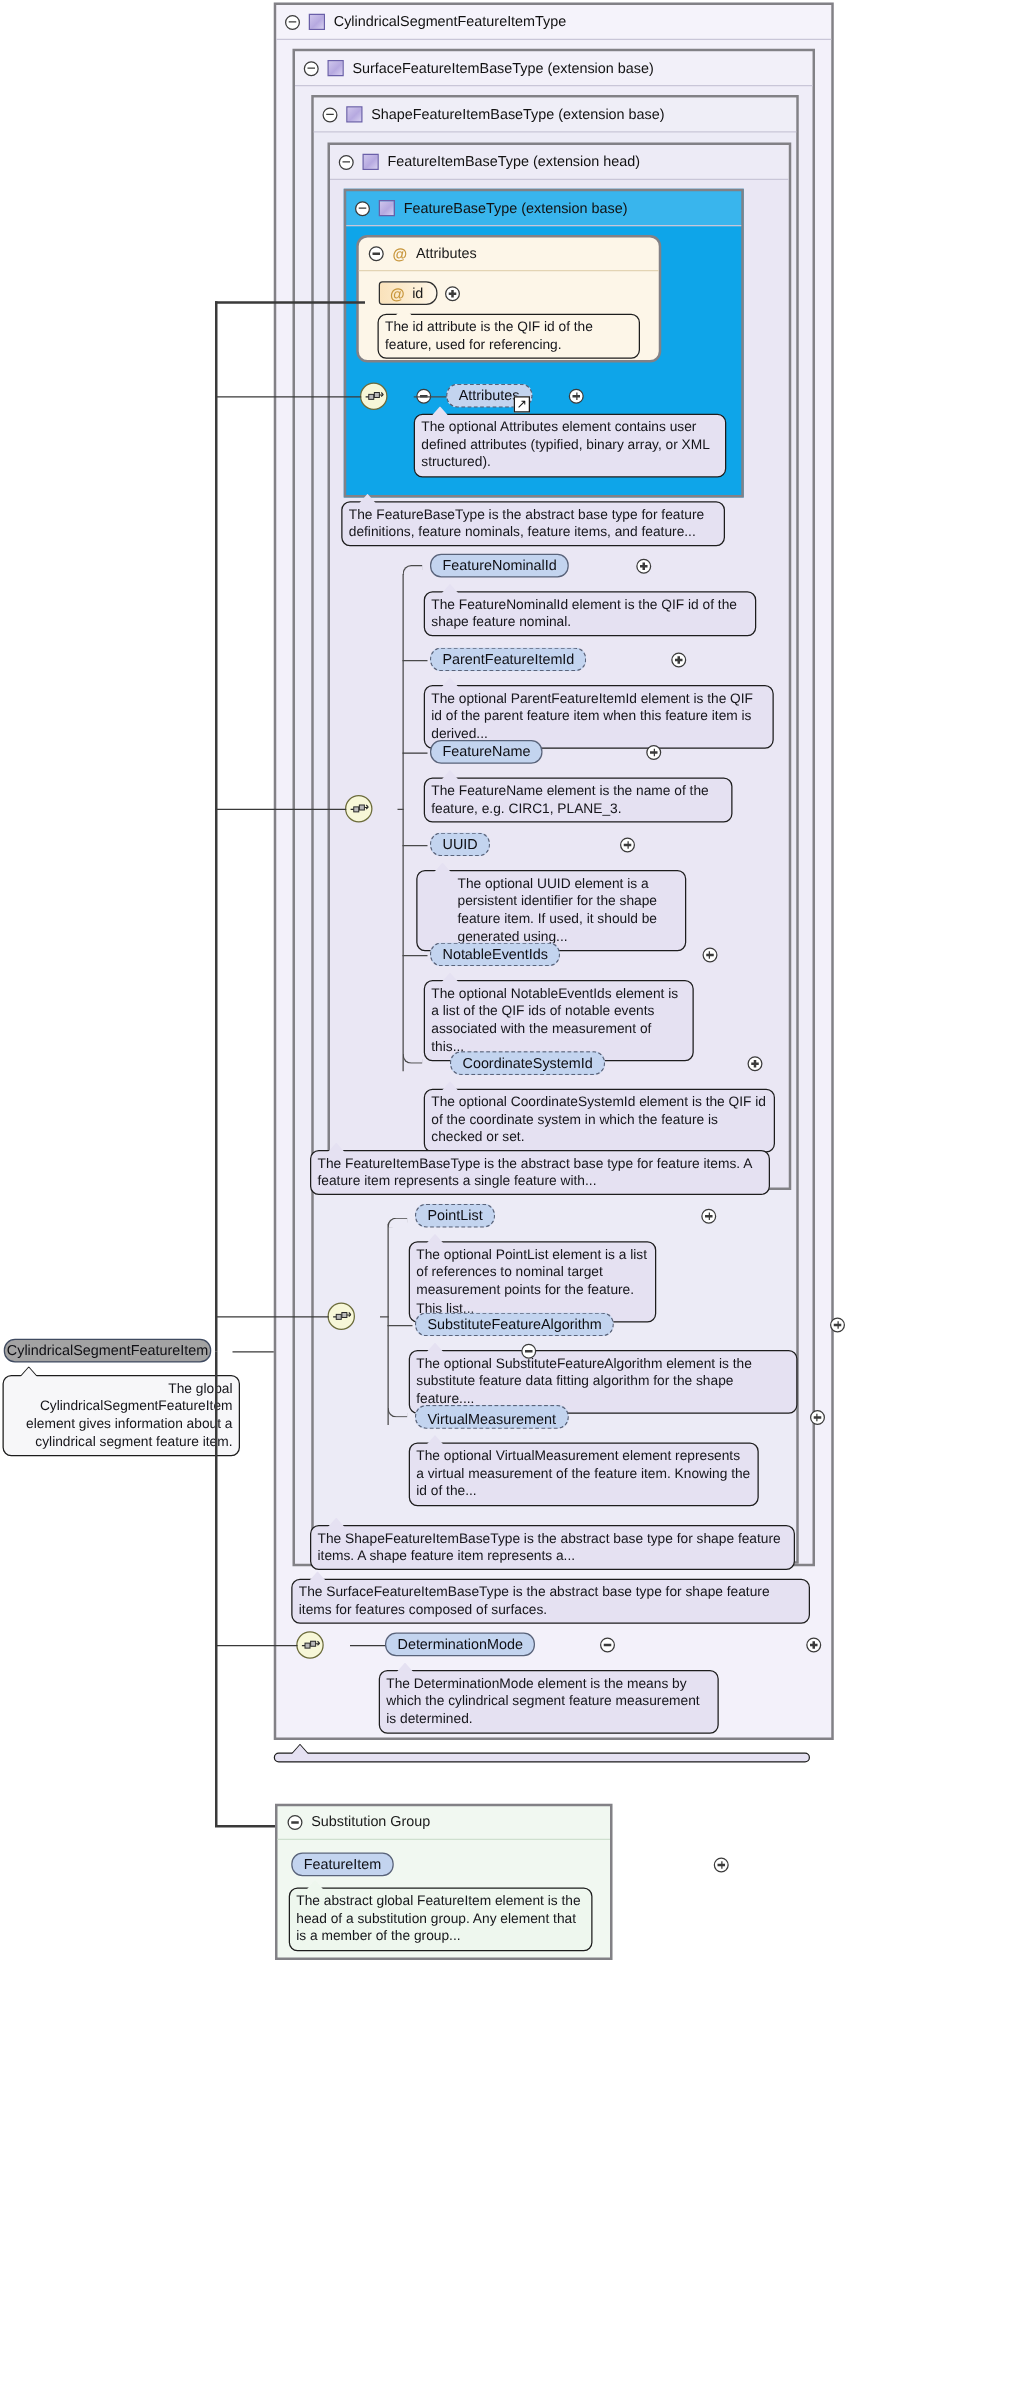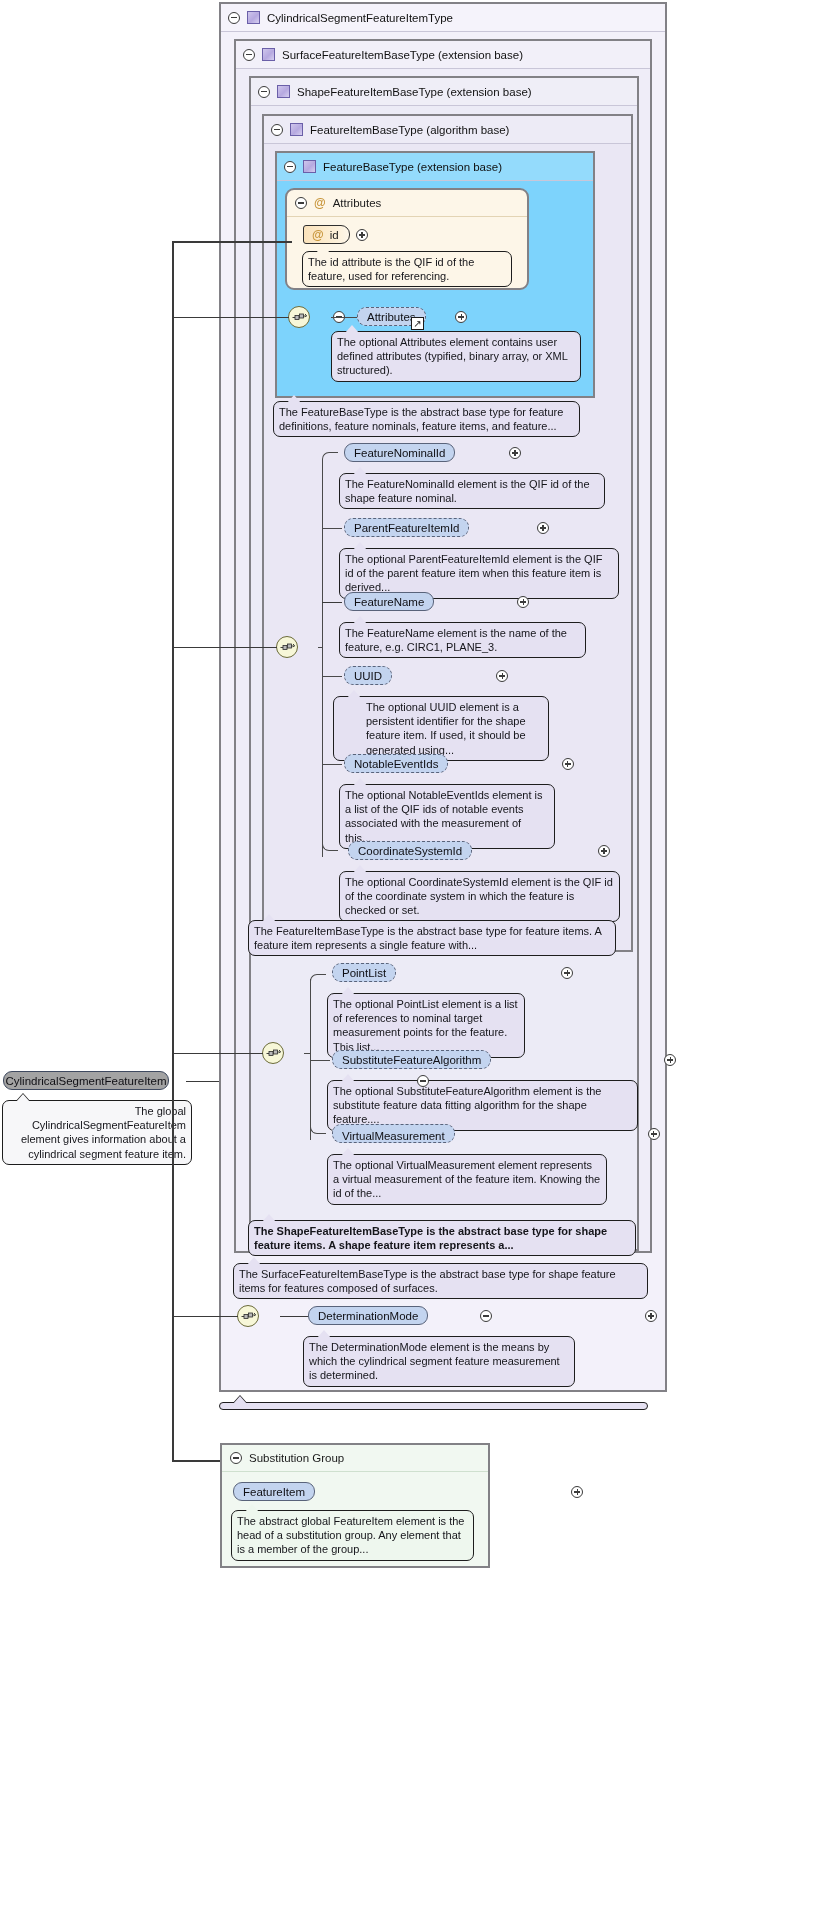--- a/index.html
+++ b/index.html
@@ -16,21 +16,21 @@
   
   .typebox {
     position:absolute;
     border:2px solid #828186;
     background:#ece9f5;
   }
   .typebox.l1 { background:#f3f1fa; }
   .typebox.l2 { background:#efedf8; }
   .typebox.l3 { background:#ecebf6; }
   .typebox.l4 { background:#eae7f4; }
-  .typebox.l5 { background:#7dd3fc; }
+  .typebox.l5 { background:#0ea5e9; }
   .typehead {
     height:28px; display:flex; align-items:center;
     border-bottom:1px solid #c9c6d8;
     padding-left:7px; gap:7px;
     font-size:11.5px; color:#111;
     background:rgba(255,255,255,0.18);
   }
   .typehead .tlabel { white-space:nowrap; }
 
   
@@ -211,21 +211,21 @@
     <span class="tog"></span>
     <span class="tglyph"></span>
     <span class="tlabel">ShapeFeatureItemBaseType (extension base)</span>
   </div>
 </div>
 
 <div class="typebox l4" style="left:262px; top:114px; width:371px; height:838px;">
   <div class="typehead">
     <span class="tog"></span>
     <span class="tglyph"></span>
-    <span class="tlabel">FeatureItemBaseType (algorithm base)</span>
+    <span class="tlabel">FeatureItemBaseType (extension head)</span>
   </div>
 </div>
 
 <div class="typebox l5" style="left:275px; top:151px; width:320px; height:247px;">
   <div class="typehead">
     <span class="tog"></span>
     <span class="tglyph"></span>
     <span class="tlabel">FeatureBaseType (extension base)</span>
   </div>
 </div>
@@ -339,21 +339,21 @@
   <span>NotableEventIds</span>
 </div>
 <span class="plus abs" style="left:440px; top:758px;"></span>
 <div class="ann" style="left:339px; top:784px; width:216px;">
   <span class="tailb"></span><span class="tail" style="background:#e5e1f2;"></span>
   <span>The optional NotableEventIds element is a list of the QIF ids of notable events associated with the measurement of this...</span>
 </div>
 
 
 <div class="elbow bot" style="left:322px; top:843px; width:16px; height:8px;"></div>
-<div class="elnode optional" style="left:348px; top:841px;">
+<div class="elnode optional" style="left:360px; top:841px;">
   <span>CoordinateSystemId</span>
 </div>
 <span class="plus abs" style="left:461px; top:845px;"></span>
 <div class="ann" style="left:339px; top:871px; width:281px;">
   <span class="tailb"></span><span class="tail" style="background:#e5e1f2;"></span>
   <span>The optional CoordinateSystemId element is the QIF id of the coordinate system in which the feature is checked or set.</span>
 </div>
 
 
 <div class="ann" style="left:248px; top:920px; width:368px;">
@@ -401,21 +401,21 @@
 <div class="elnode optional" style="left:332px; top:1124px;align-items:flex-end;">
   <span>VirtualMeasurement</span>
 </div>
 <span class="plus abs" style="left:450px; top:1128px;"></span>
 <div class="ann" style="left:327px; top:1154px; width:280px;">
   <span class="tailb"></span><span class="tail" style="background:#e5e1f2;"></span>
   <span>The optional VirtualMeasurement element represents a virtual measurement of the feature item. Knowing the id of the...</span>
 </div>
 
 
-<div class="ann" style="left:248px; top:1220px; width:388px;font-weight:bold;">
+<div class="ann" style="left:248px; top:1220px; width:388px;">
   <span class="tailb"></span><span class="tail" style="background:#e5e1f2;"></span>
   <span>The ShapeFeatureItemBaseType is the abstract base type for shape feature items. A shape feature item represents a...</span>
 </div>
 
 
 <div class="ann" style="left:233px; top:1263px; width:415px;">
   <span class="tailb"></span><span class="tail" style="background:#e5e1f2;"></span>
   <span>The SurfaceFeatureItemBaseType is the abstract base type for shape feature items for features composed of surfaces.</span>
 </div>
 

